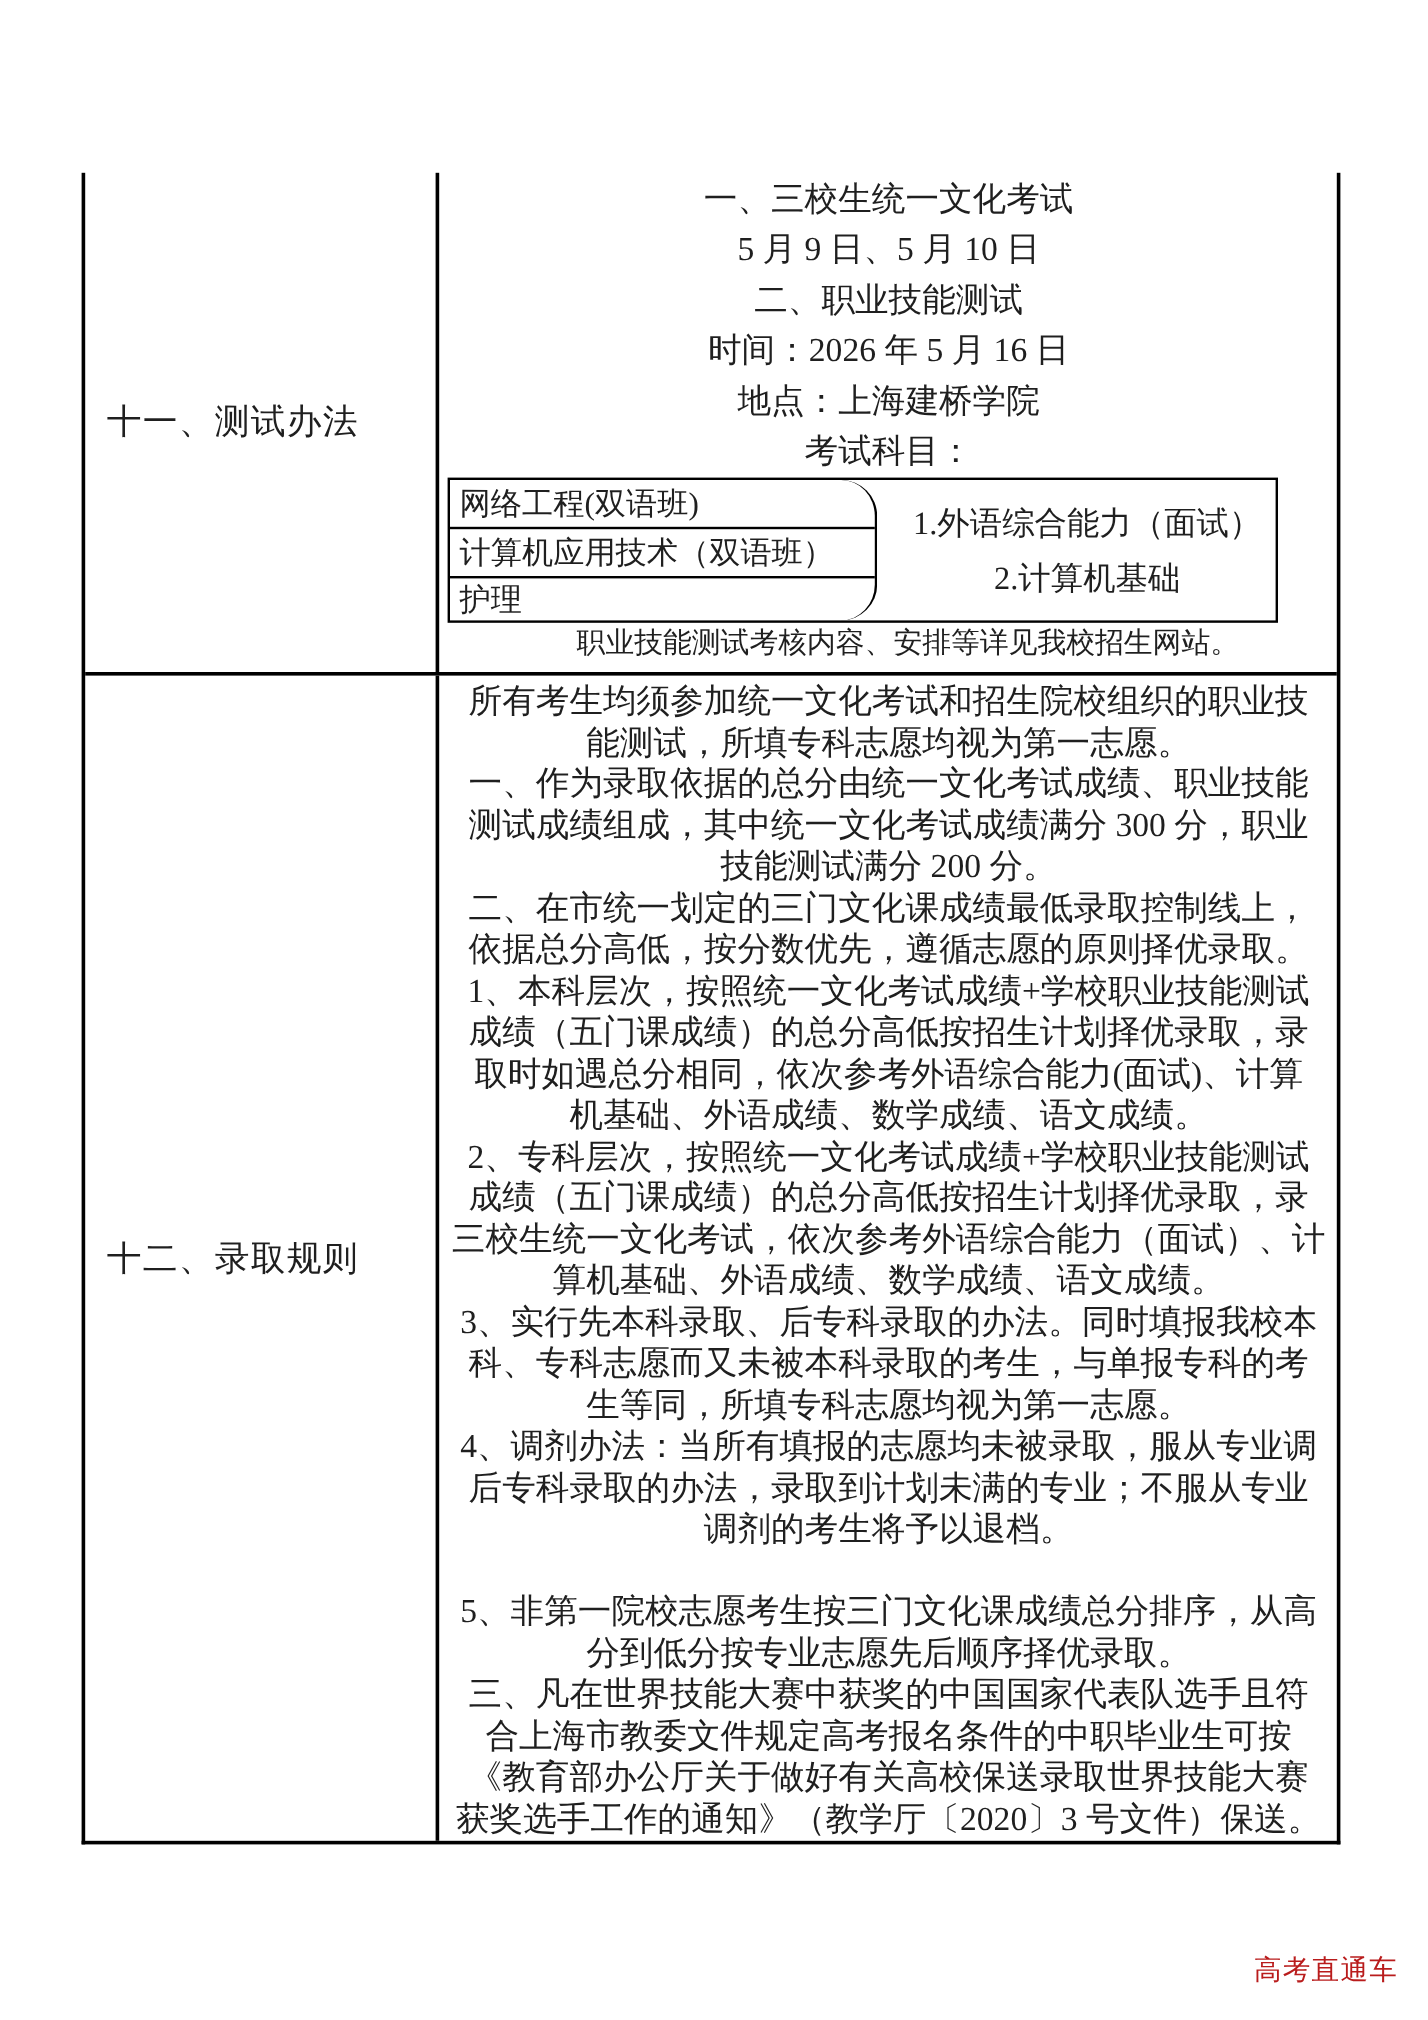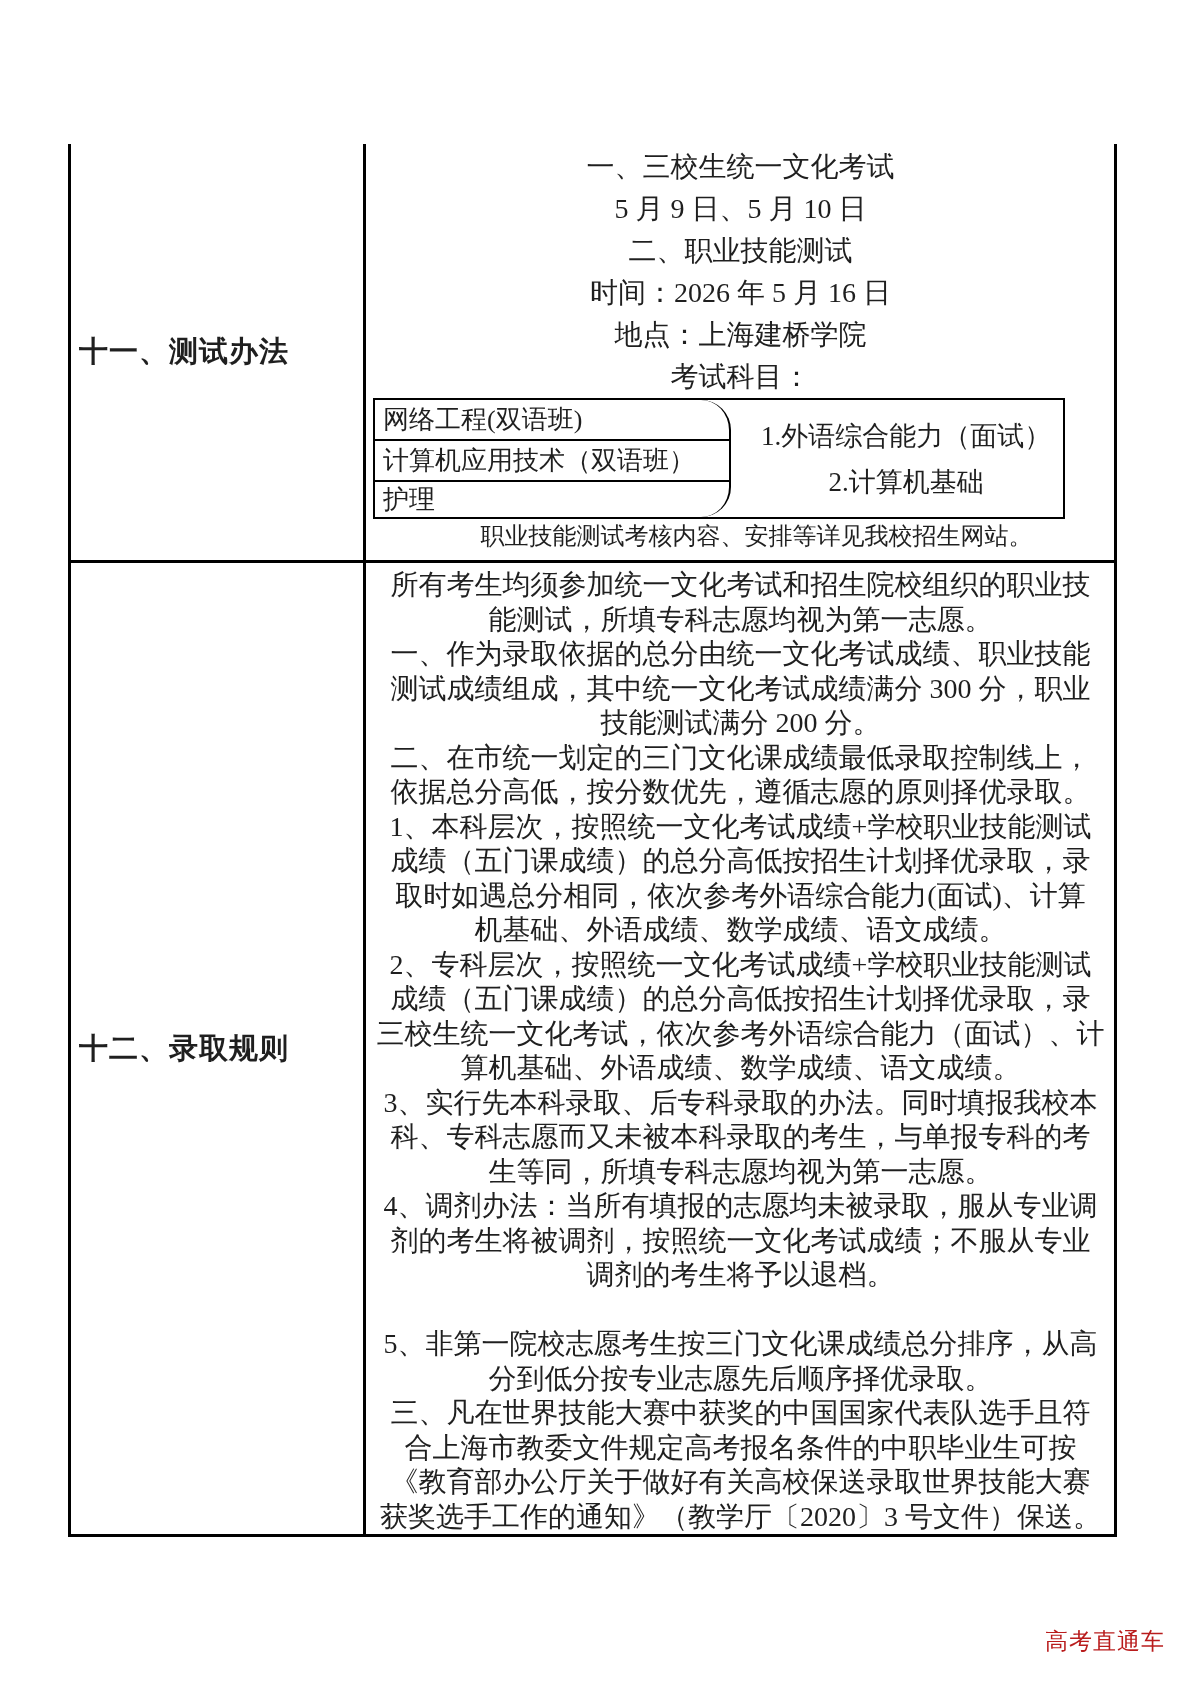--- a/index.html
+++ b/index.html
@@ -26,24 +26,23 @@
   .trow{display:flex;box-sizing:border-box;}
   .row1{height:419px;border-bottom:3px solid #000;}
   .row2{flex:1;}
   .lcell{
     flex:0 0 295px;
     width:295px;
     border-right:3px solid #000;
     box-sizing:border-box;
     display:flex;
     align-items:center;
-    padding-left:8px;
+    padding-left:18px;
     font-size:29px;
     letter-spacing:1px;
-    font-weight:bold;
   }
   .ccell{flex:1;box-sizing:border-box;overflow:hidden;text-align:center;}
   .c1{padding:2px 6px 0 7px;}
   .line1{font-size:28px;line-height:42px;white-space:nowrap;}
   .ntable{
     width:692px;
     border:2px solid #000;
     box-sizing:border-box;
     display:flex;
   }
@@ -137,21 +136,21 @@
           <div class="line2">取时如遇总分相同，依次参考外语综合能力(面试)、计算</div>
           <div class="line2">机基础、外语成绩、数学成绩、语文成绩。</div>
           <div class="line2">2、专科层次，按照统一文化考试成绩+学校职业技能测试</div>
           <div class="line2">成绩（五门课成绩）的总分高低按招生计划择优录取，录</div>
           <div class="line2">三校生统一文化考试，依次参考外语综合能力（面试）、计</div>
           <div class="line2">算机基础、外语成绩、数学成绩、语文成绩。</div>
           <div class="line2">3、实行先本科录取、后专科录取的办法。同时填报我校本</div>
           <div class="line2">科、专科志愿而又未被本科录取的考生，与单报专科的考</div>
           <div class="line2">生等同，所填专科志愿均视为第一志愿。</div>
           <div class="line2">4、调剂办法：当所有填报的志愿均未被录取，服从专业调</div>
-          <div class="line2">剂的考生将被调剂，按照统一文化考试成绩；不服从专业</div>
+          <div class="line2">后专科录取的办法，录取到计划未满的专业；不服从专业</div>
           <div class="line2">调剂的考生将予以退档。</div>
           <div class="line2">&nbsp;</div>
           <div class="line2">5、非第一院校志愿考生按三门文化课成绩总分排序，从高</div>
           <div class="line2">分到低分按专业志愿先后顺序择优录取。</div>
           <div class="line2">三、凡在世界技能大赛中获奖的中国国家代表队选手且符</div>
           <div class="line2">合上海市教委文件规定高考报名条件的中职毕业生可按</div>
           <div class="line2">《教育部办公厅关于做好有关高校保送录取世界技能大赛</div>
           <div class="line2">获奖选手工作的通知》（教学厅〔2020〕3 号文件）保送。</div>
         </div>
     </div>

